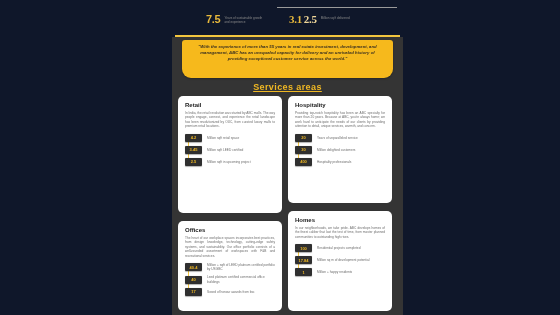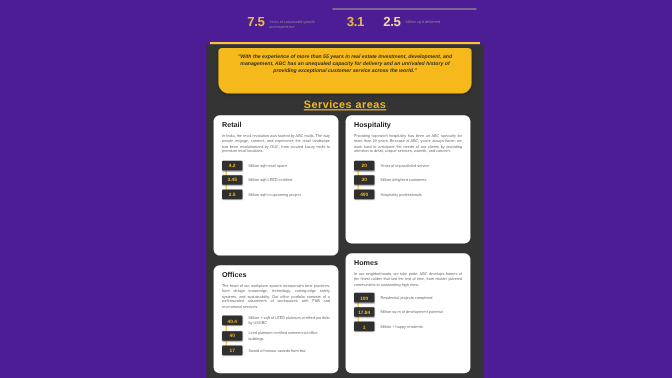--- a/index.html
+++ b/index.html
@@ -4,21 +4,21 @@
 <style>
   html,body{margin:0;padding:0;}
   body{
     width:560px;height:315px;
     background:#ffffff;
     font-family:"Liberation Sans", sans-serif;
     overflow:hidden;
   }
   .page{
     position:absolute;left:0;top:0;width:560px;height:315px;
-    background:#4c1d95;
+    background:#0f172a;
   }
   
   .top-rule{
     position:absolute;left:277px;top:7px;width:120px;height:1px;
     background:#9a9a9a;
   }
   
   .stats{
     position:absolute;left:175px;top:12px;width:225px;height:22px;
   }
@@ -29,21 +29,21 @@
     font-size:11px;font-weight:bold;color:#e8b93c;line-height:11px;
     letter-spacing:-0.3px;white-space:nowrap;
   }
   .stat-num.pale{color:#f0d79a;}
   .stat-txt{
     font-size:3.1px;color:#8a8a8a;line-height:4.2px;width:42px;
     padding-top:2px;
   }
   #stat-a{left:31px;top:2px;}
   #stat-b{left:114px;top:2px;}
-  .stat-b-nums{display:flex;align-items:center;gap:16px;}
+  .stat-b-nums{display:flex;align-items:center;gap:2px;font-family:Liberation Serif, serif;}
   
   .gold-rule{
     position:absolute;left:175px;top:35px;width:225px;height:2px;
     background:#f3c63f;
   }
   
   .panel{
     position:absolute;left:172px;top:37px;width:231px;height:278px;
     background:#343434;
   }

